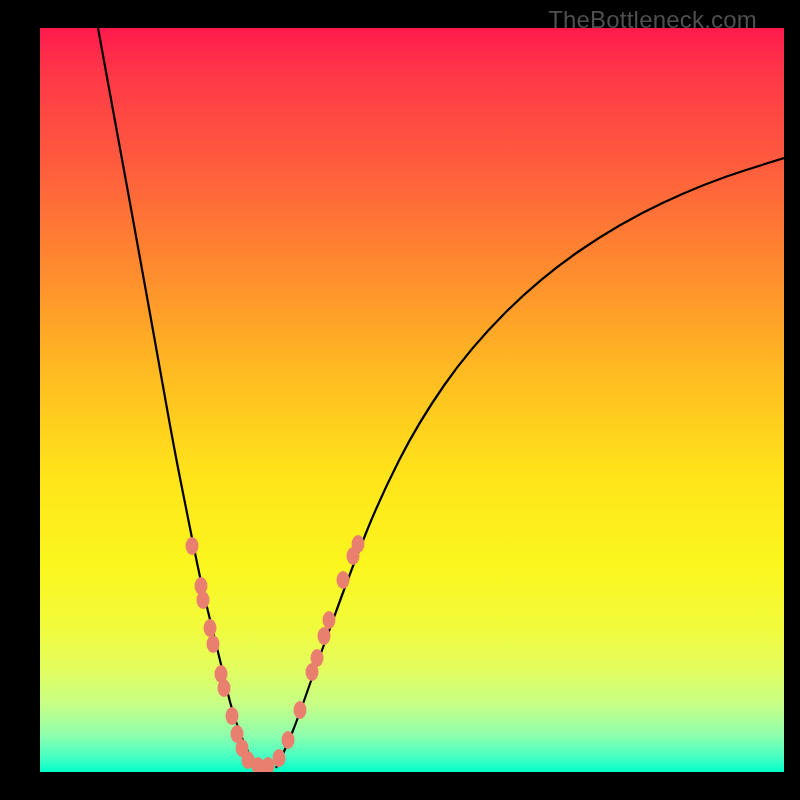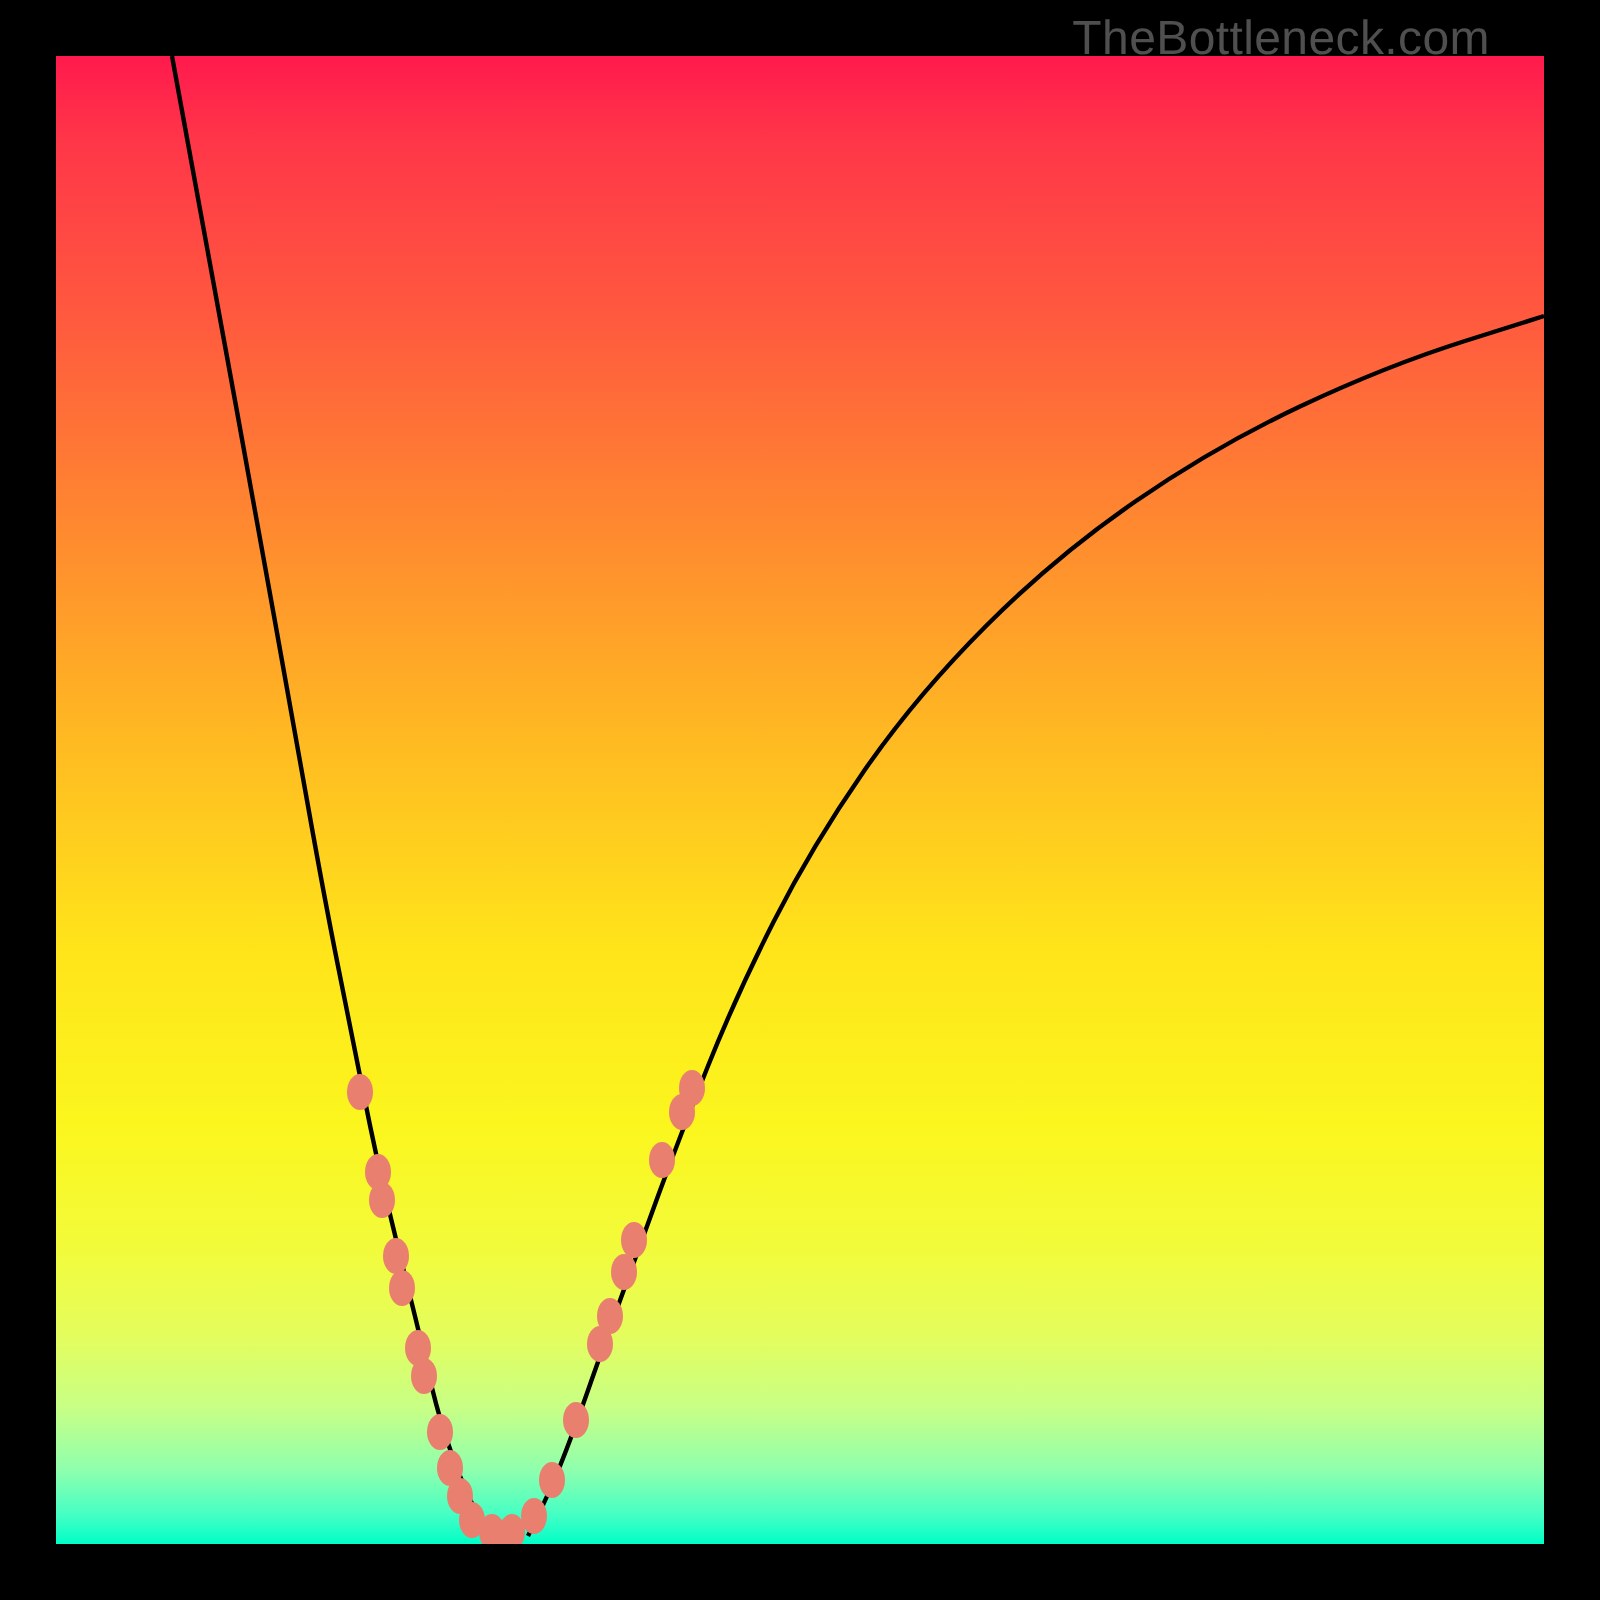--- a/index.html
+++ b/index.html
@@ -6,21 +6,21 @@
     margin: 0;
     padding: 0;
     width: 800px;
     height: 800px;
     overflow: hidden;
     background: #000;
     font-family: Arial, Helvetica, sans-serif;
   }
   .frame {
     position: absolute;
-    left: 0;
+    left: 12px;
     top: 0;
     width: 763px;
     height: 800px;
     background: #000;
   }
   .plot {
     position: absolute;
     left: 28px;
     top: 28px;
     width: 744px;

